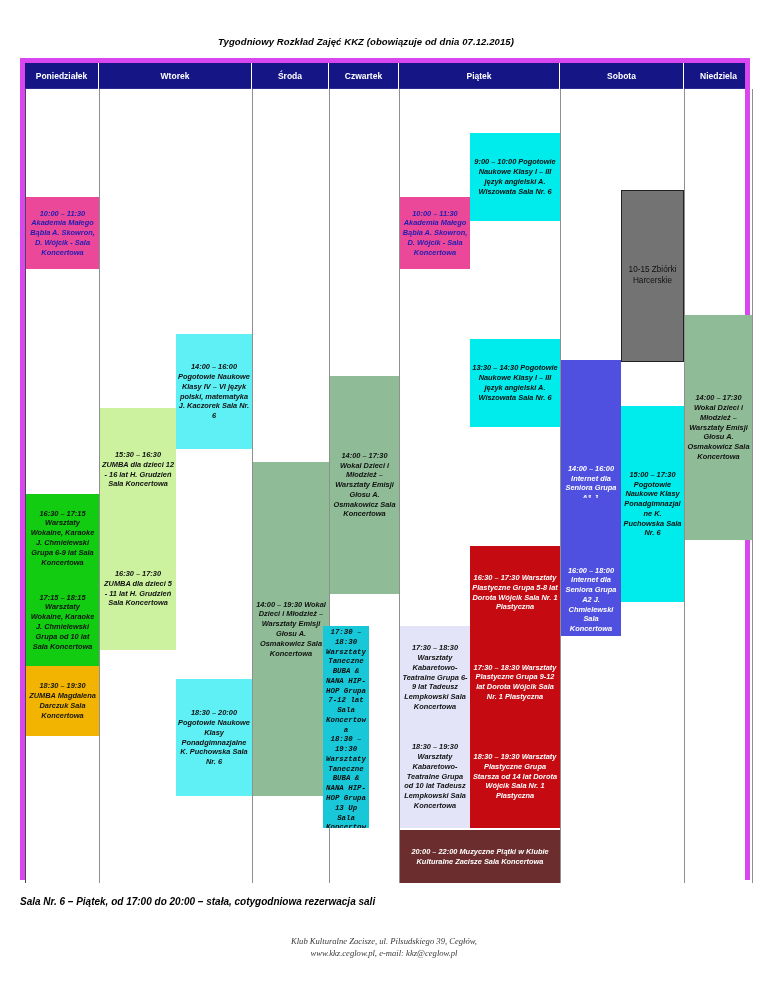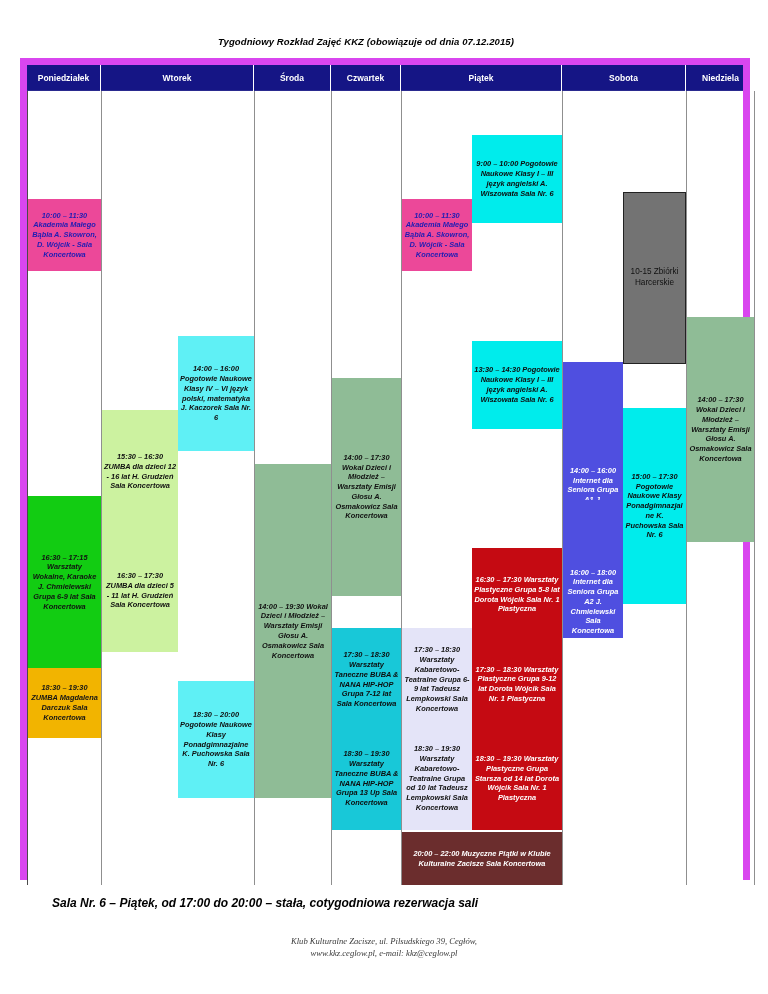--- a/index.html
+++ b/index.html
@@ -17,21 +17,21 @@
     position:absolute;left:0;top:36px;width:732px;
     text-align:center;
     font-size:9.5px;font-weight:bold;font-style:italic;
     color:#000;letter-spacing:.1px;
   }
 
   
   .grid{
     position:absolute;left:20px;top:58px;
     width:730px;height:822px;
-    border:7px solid #d946ef;
+    border:5px solid #d946ef;
     box-sizing:border-box;
   }
   
   .head-row{
     position:absolute;left:0;top:0;width:100%;height:26px;
     background:#151585;
     box-sizing:border-box;
     border-bottom:1px solid #2a2a8f;
   }
   .head-cell{
@@ -81,21 +81,21 @@
   .c-red     {background:#c50a12;color:#ffffff;}
   .c-lav     {background:#e4e4f8;color:#101010;}
   .c-blue    {background:#4f4fe0;color:#ffffff;}
   .c-brown   {background:#6b2d2d;color:#ffffff;}
   .c-grey    {background:#737373;color:#111111;border:1px solid #222222;
               font-style:normal;font-weight:normal;font-size:8.2px;}
 
   
   .footnote{
     position:absolute;left:20px;top:896px;
-    font-size:12px;font-weight:bold;font-style:italic;color:#000;margin-left:32px;
+    font-size:10px;font-weight:bold;font-style:italic;color:#000;
   }
   .footer{
     position:absolute;left:0;top:935px;width:768px;
     text-align:center;
     font-family:"Liberation Serif","DejaVu Serif",serif;
     font-size:8.6px;font-style:italic;color:#3a3a3a;line-height:1.45;
   }
 </style>
 </head>
 <body>
@@ -126,20 +126,21 @@
       <div class="vline" style="left:535px;"></div>
       <div class="vline" style="left:659px;"></div>
       <div class="vline" style="left:727px;"></div>
 
       <div class="ev c-yellow" style="left:1px;top:108px;width:73px;height:72px;">
         <span>10:00 – 11:30 Akademia Małego Bąbla A. Skowron, D. Wójcik -  Sala Koncertowa</span>
       </div>
 
       <div class="ev c-green ev-stack" style="left:1px;top:373px;width:73px;height:172px;">
         <span>16:30 – 17:15 Warsztaty Wokalne, Karaoke J. Chmielewski Grupa 6-9 lat Sala Koncertowa</span>
+        <span>17:15 – 18:15 Warsztaty Wokalne, Karaoke J. Chmielewski Grupa od 10 lat Sala Koncertowa</span>
       </div>
 
       <div class="ev c-orange" style="left:1px;top:577px;width:73px;height:70px;">
         <span>18:30 – 19:30 ZUMBA Magdalena Darczuk Sala Koncertowa</span>
       </div>
 
       <div class="ev c-ltgreen ev-stack" style="left:75px;top:287px;width:76px;height:242px;">
         <span>15:30 – 16:30 ZUMBA dla dzieci 12 - 16 lat H. Grudzień Sala Koncertowa</span>
         <span>16:30 – 17:30 ZUMBA dla dzieci 5 - 11 lat H. Grudzień Sala Koncertowa</span>
       </div>
@@ -153,21 +154,21 @@
       </div>
 
       <div class="ev c-sage" style="left:228px;top:373px;width:76px;height:334px;">
         <span>14:00 – 19:30 Wokal Dzieci i Młodzież – Warsztaty Emisji Głosu A. Osmakowicz Sala Koncertowa</span>
       </div>
 
       <div class="ev c-sage" style="left:305px;top:287px;width:69px;height:218px;">
         <span>14:00 – 17:30 Wokal Dzieci i Młodzież – Warsztaty Emisji Głosu A. Osmakowicz Sala Koncertowa</span>
       </div>
 
-      <div class="ev c-teal ev-stack" style="left:305px;top:505px;width:69px;height:202px;">
+      <div class="ev c-teal ev-stack" style="left:298px;top:505px;width:46px;height:202px;font-family:Liberation Mono, monospace;">
         <span>17:30 – 18:30 Warsztaty Taneczne BUBA &amp; NANA HIP-HOP Grupa 7-12 lat Sala Koncertowa</span>
         <span>18:30 – 19:30 Warsztaty Taneczne BUBA &amp; NANA HIP-HOP Grupa 13 Up Sala Koncertowa</span>
       </div>
 
       <div class="ev c-aqua" style="left:445px;top:0px;width:90px;height:88px;">
         <span>9:00 – 10:00 Pogotowie Naukowe Klasy I – III język angielski A. Wiszowata Sala Nr. 6</span>
       </div>
 
       <div class="ev c-yellow" style="left:375px;top:108px;width:70px;height:72px;">
         <span>10:00 – 11:30 Akademia Małego Bąbla A. Skowron, D. Wójcik -  Sala Koncertowa</span>

